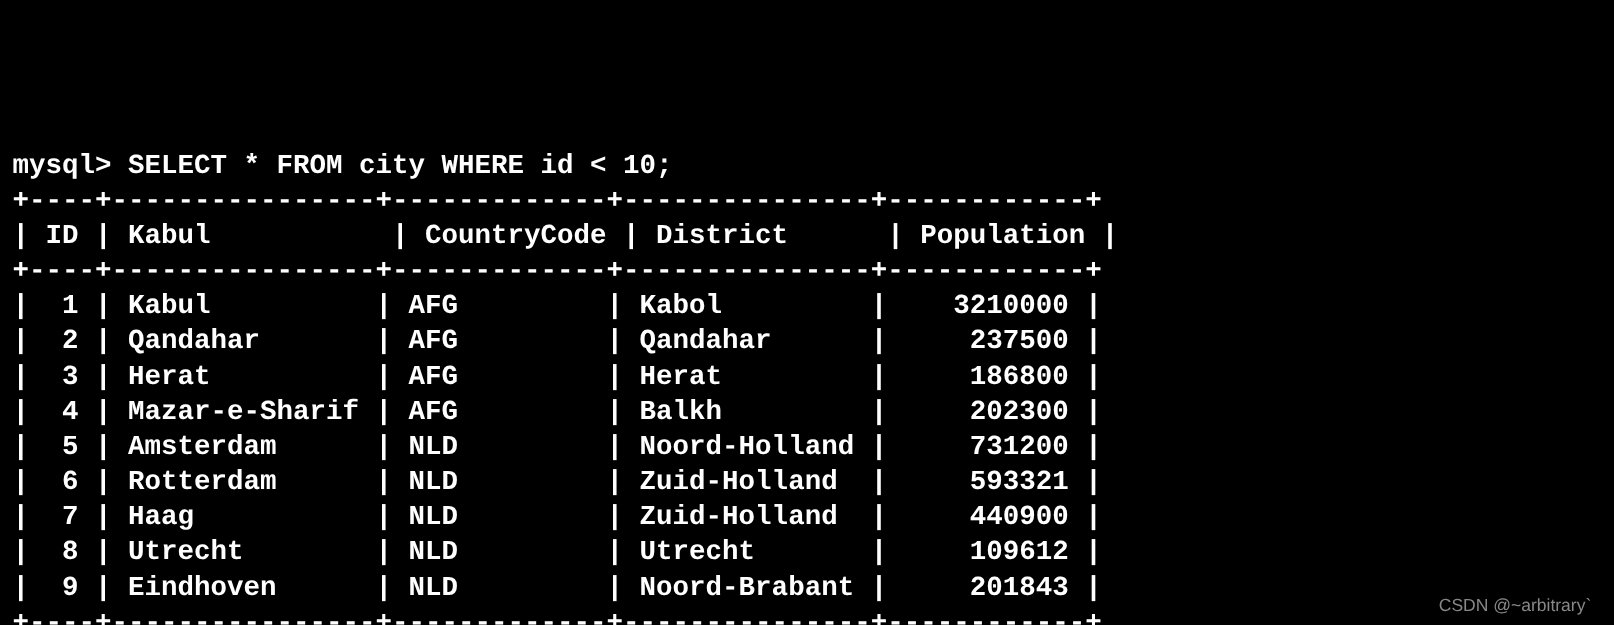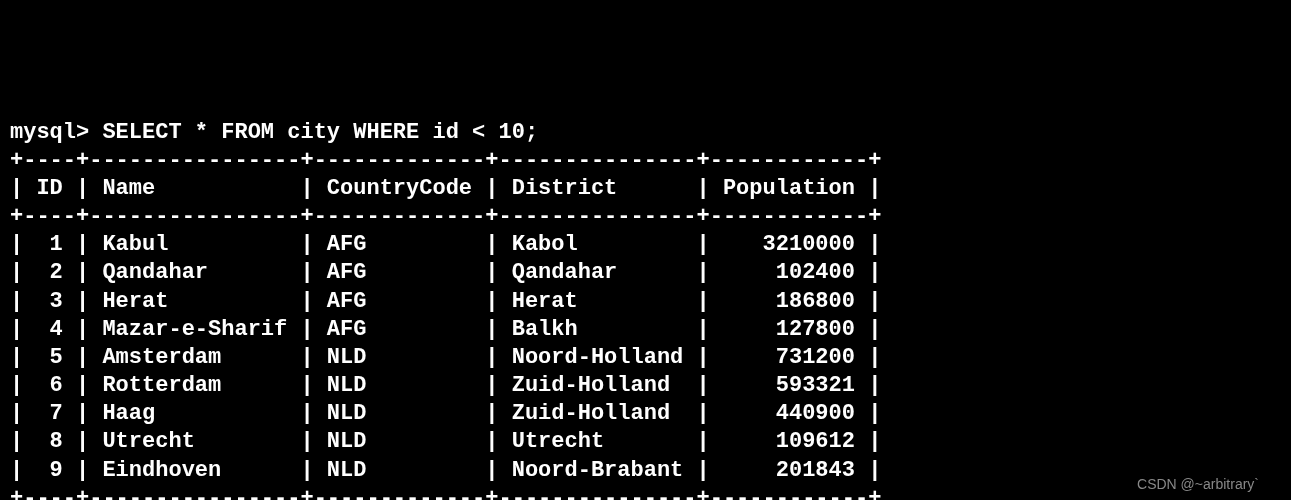--- a/index.html
+++ b/index.html
@@ -15,42 +15,42 @@
       font-weight: bold;
       padding: 6px 10px;
       width: 1291px;
       height: 500px;
       overflow: hidden;
       white-space: pre;
       line-height: 1.28;
     }
     .watermark {
       position: absolute;
-      right: 32px;
+      right: 18px;
       bottom: 6px;
       color: #888;
       font-size: 14px;
       font-weight: normal;
       font-family: Arial, sans-serif;
       margin-top: 20px;
     }
   </style>
 </head>
 <body>
 
 
 
 <div><span>mysql&gt; </span><span>SELECT * FROM city WHERE id &lt; 10;</span>
 <span>+----+----------------+-------------+---------------+------------+</span>
-<span>| ID | Name           | CountryCode | District      | Population |</span>
+<span>| ID | Kabul           | CountryCode | District      | Population |</span>
 <span>+----+----------------+-------------+---------------+------------+</span>
 <span>|  1 | Kabul          | AFG         | Kabol         |    3210000 |</span>
-<span>|  2 | Qandahar       | AFG         | Qandahar      |     102400 |</span>
+<span>|  2 | Qandahar       | AFG         | Qandahar      |     237500 |</span>
 <span>|  3 | Herat          | AFG         | Herat         |     186800 |</span>
-<span>|  4 | Mazar-e-Sharif | AFG         | Balkh         |     127800 |</span>
+<span>|  4 | Mazar-e-Sharif | AFG         | Balkh         |     202300 |</span>
 <span>|  5 | Amsterdam      | NLD         | Noord-Holland |     731200 |</span>
 <span>|  6 | Rotterdam      | NLD         | Zuid-Holland  |     593321 |</span>
 <span>|  7 | Haag           | NLD         | Zuid-Holland  |     440900 |</span>
 <span>|  8 | Utrecht        | NLD         | Utrecht       |     109612 |</span>
 <span>|  9 | Eindhoven      | NLD         | Noord-Brabant |     201843 |</span>
 <span>+----+----------------+-------------+---------------+------------+</span>
 </div>
 
 <div class="watermark">CSDN @~arbitrary`</div>
 

